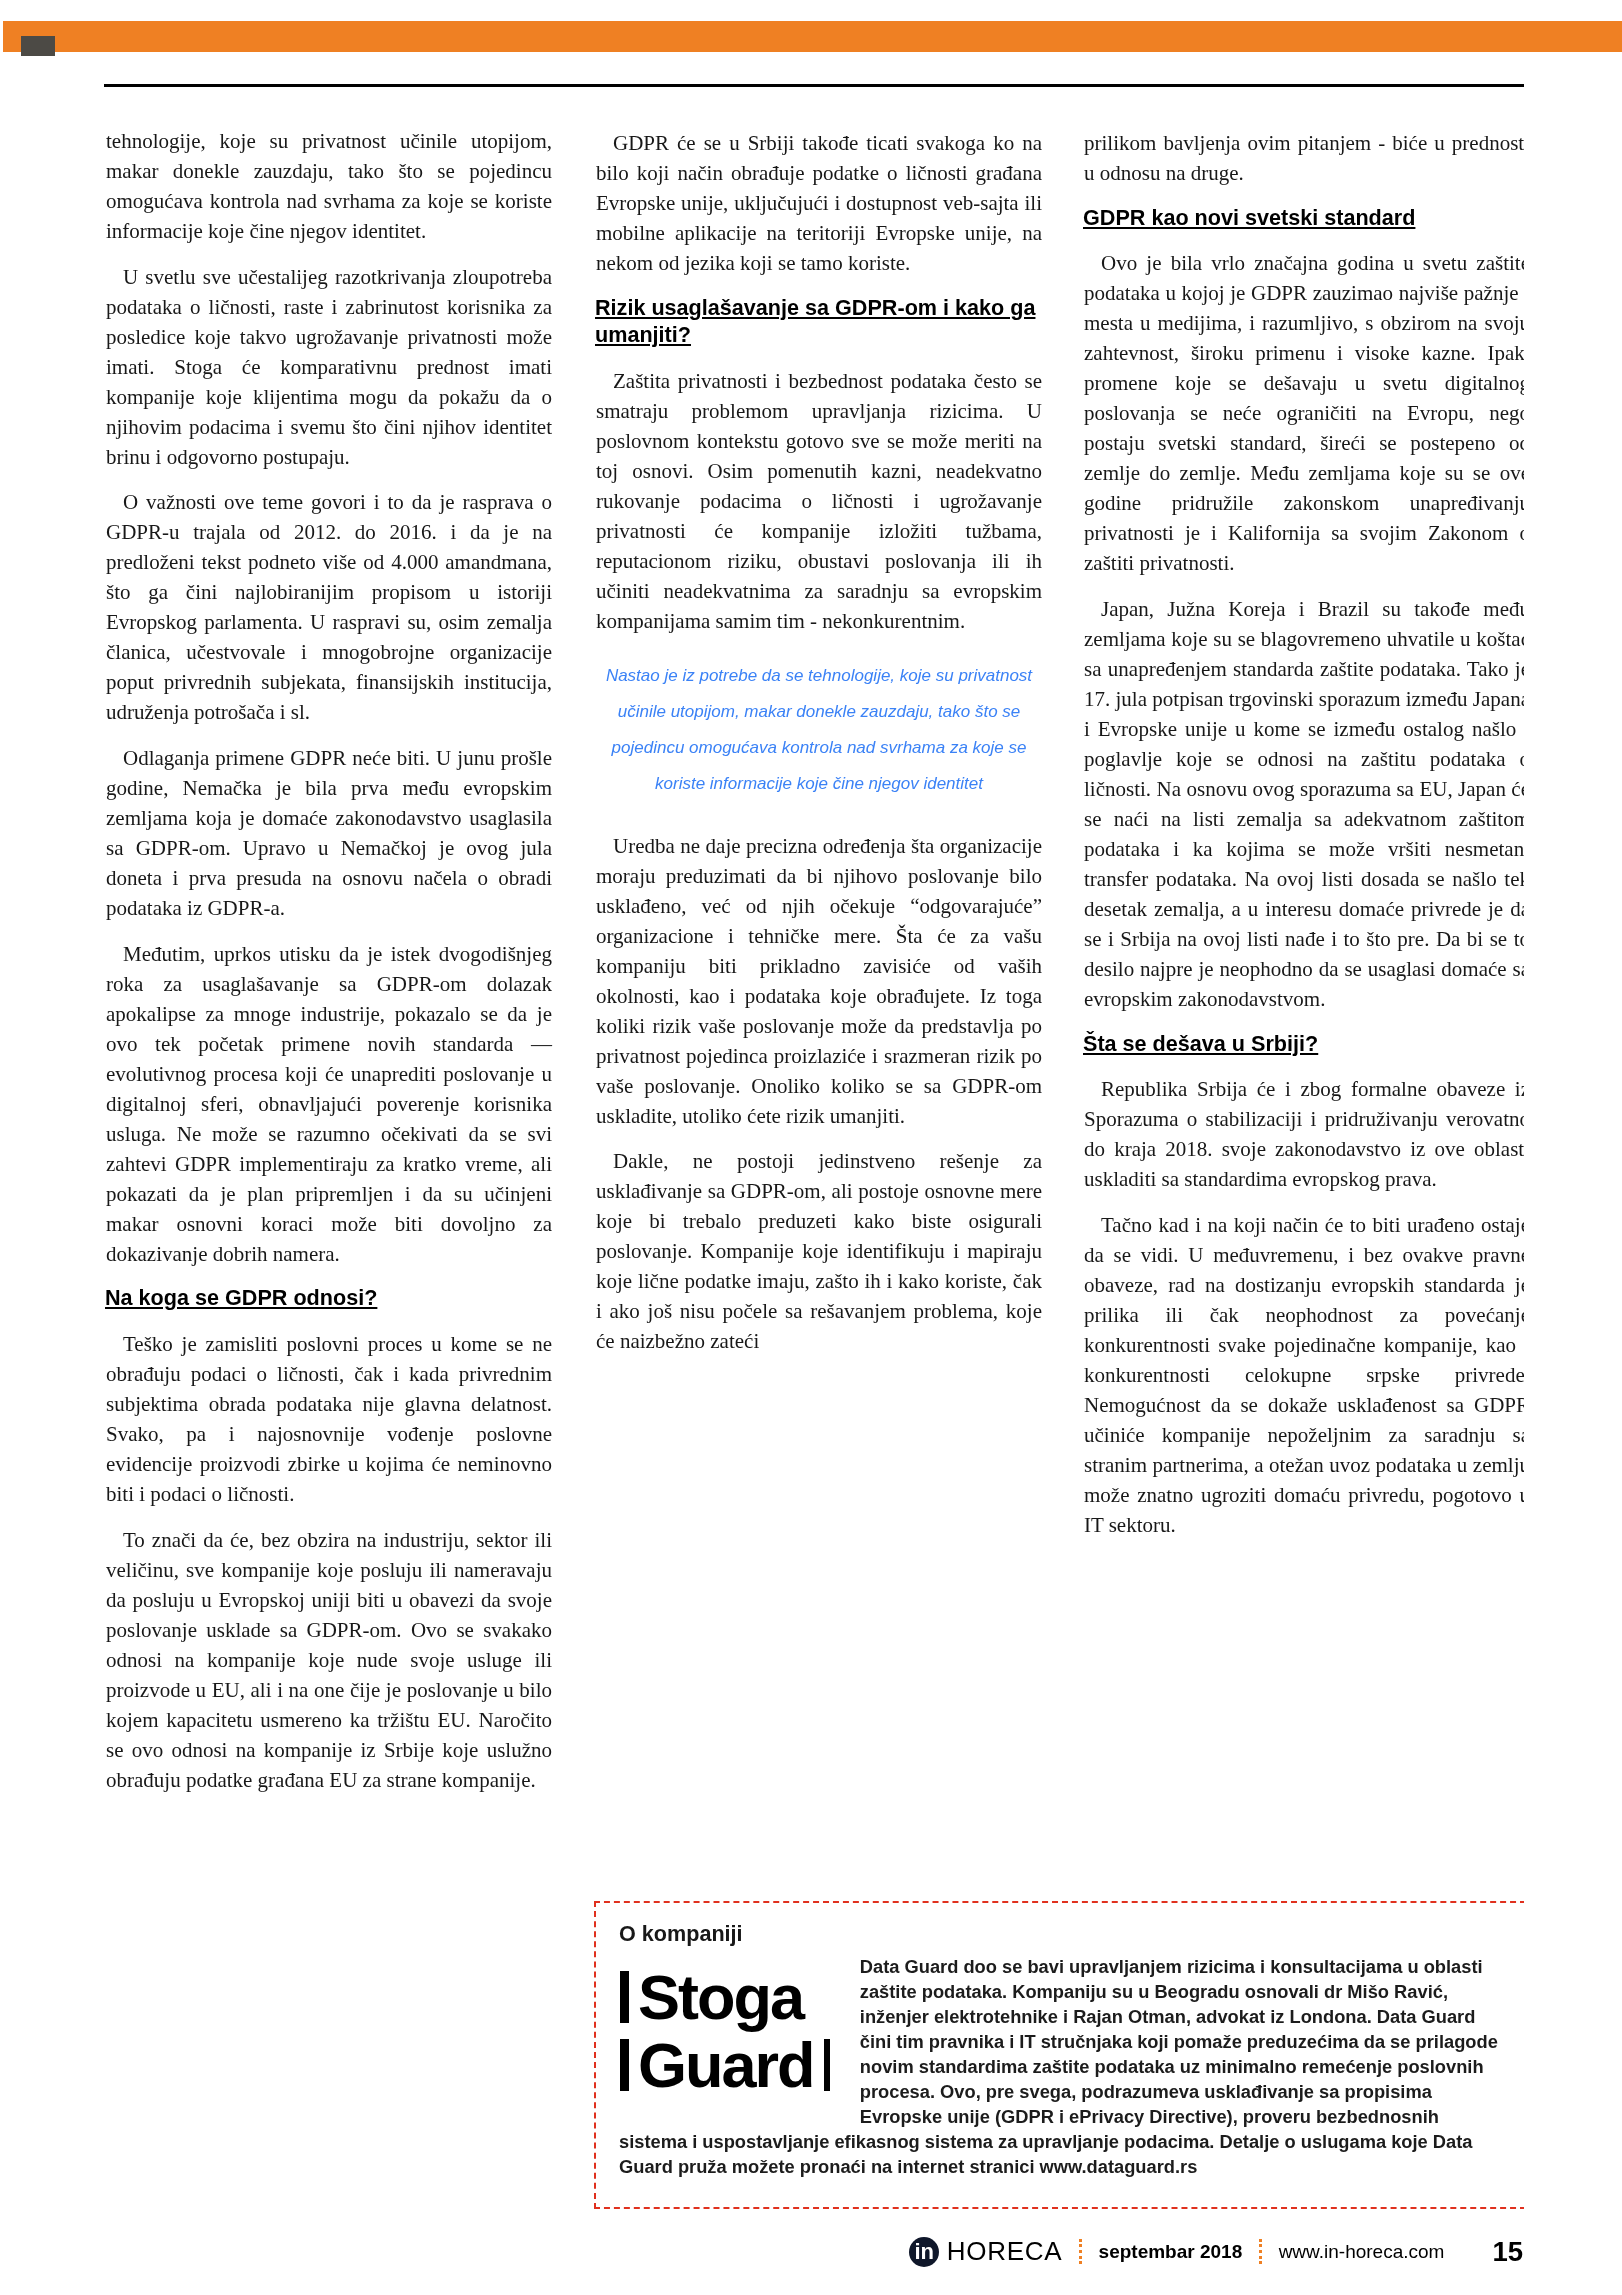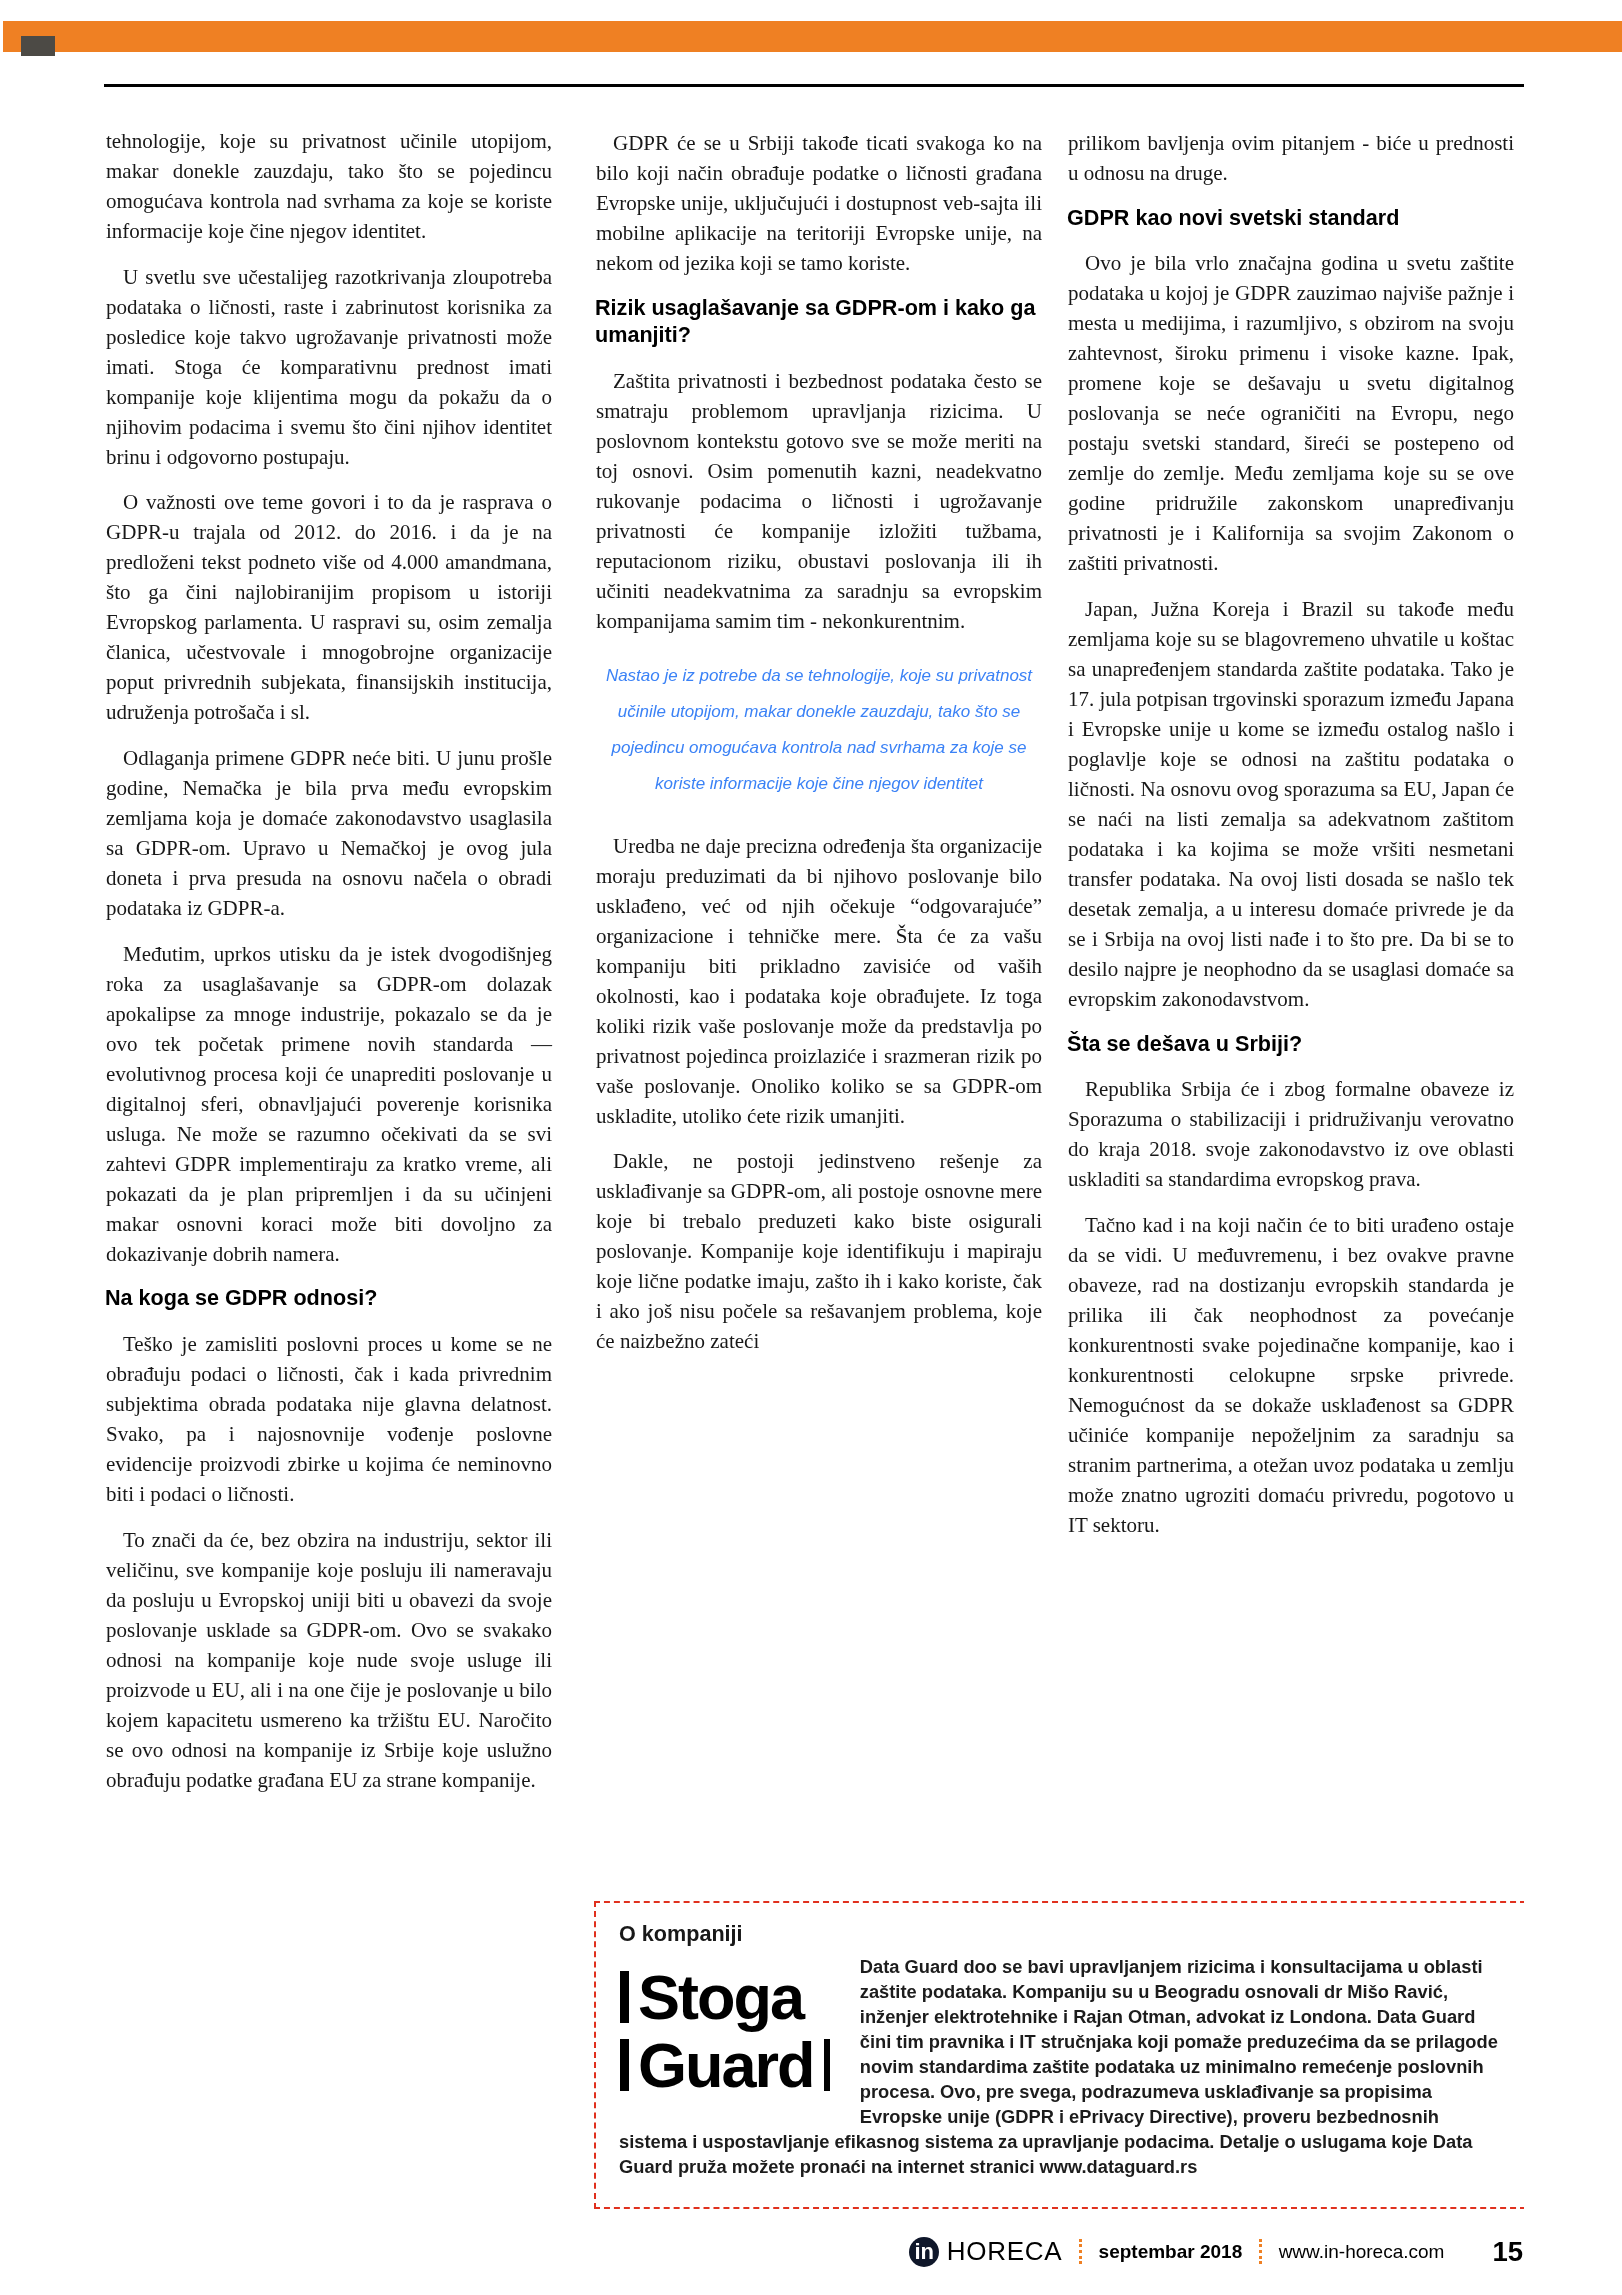--- a/index.html
+++ b/index.html
@@ -15,28 +15,28 @@
   .content {
     position:absolute; top:121px; left:101px; width:1420px; height:2085px;
     display:flex; gap:38px; overflow:hidden;
   }
   .col {
     width:448px; flex:none; text-align:justify;
     font-size:21px; line-height:30px; overflow:hidden;
   }
   .col-1 { height:2085px; }
   .right-area { width:934px; flex:none; height:2085px; display:flex; flex-direction:column; }
-  .cols23 { display:flex; gap:22px; flex:1 1 auto; overflow:hidden; }
+  .cols23 { display:flex; gap:38px; flex:1 1 auto; overflow:hidden; }
   .cols23 .col { width:448px; }
 
   .para { margin-bottom:15.7px; text-indent:17px; }
   .noindent { text-indent:0; }
   .subhead {
     font-family:"Liberation Sans", sans-serif; font-weight:bold; color:#000;
-    font-size:21.6px; line-height:27.5px; text-align:left; margin:14.4px 0 17px;
+    font-size:21.6px; line-height:27.5px; text-align:left; margin:14.4px 0 17px;text-decoration:underline;
   }
   .pull-quote {
     font-family:"Liberation Sans", sans-serif; font-style:italic; color:#3b82f6;
     font-size:17px; line-height:36px; text-align:center; text-indent:0;
     margin:22px 0 29px; padding:0 6.5px;
   }
 
   .company-box {
     flex:none; margin-top:15.7px; border:2.6px dashed #e0301e;
     padding:17px 22px 19.6px 22px; min-height:308px;

